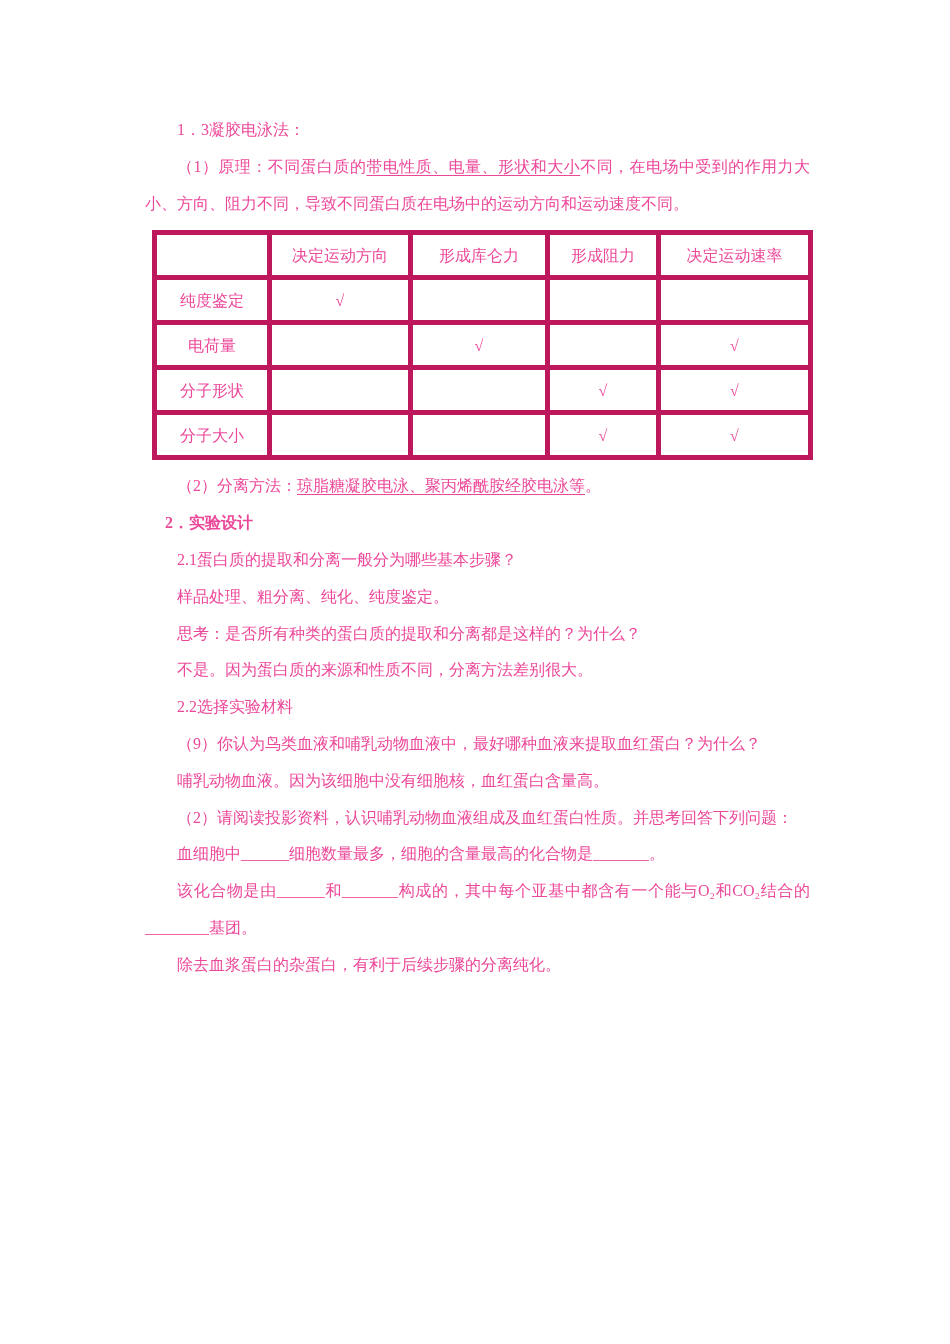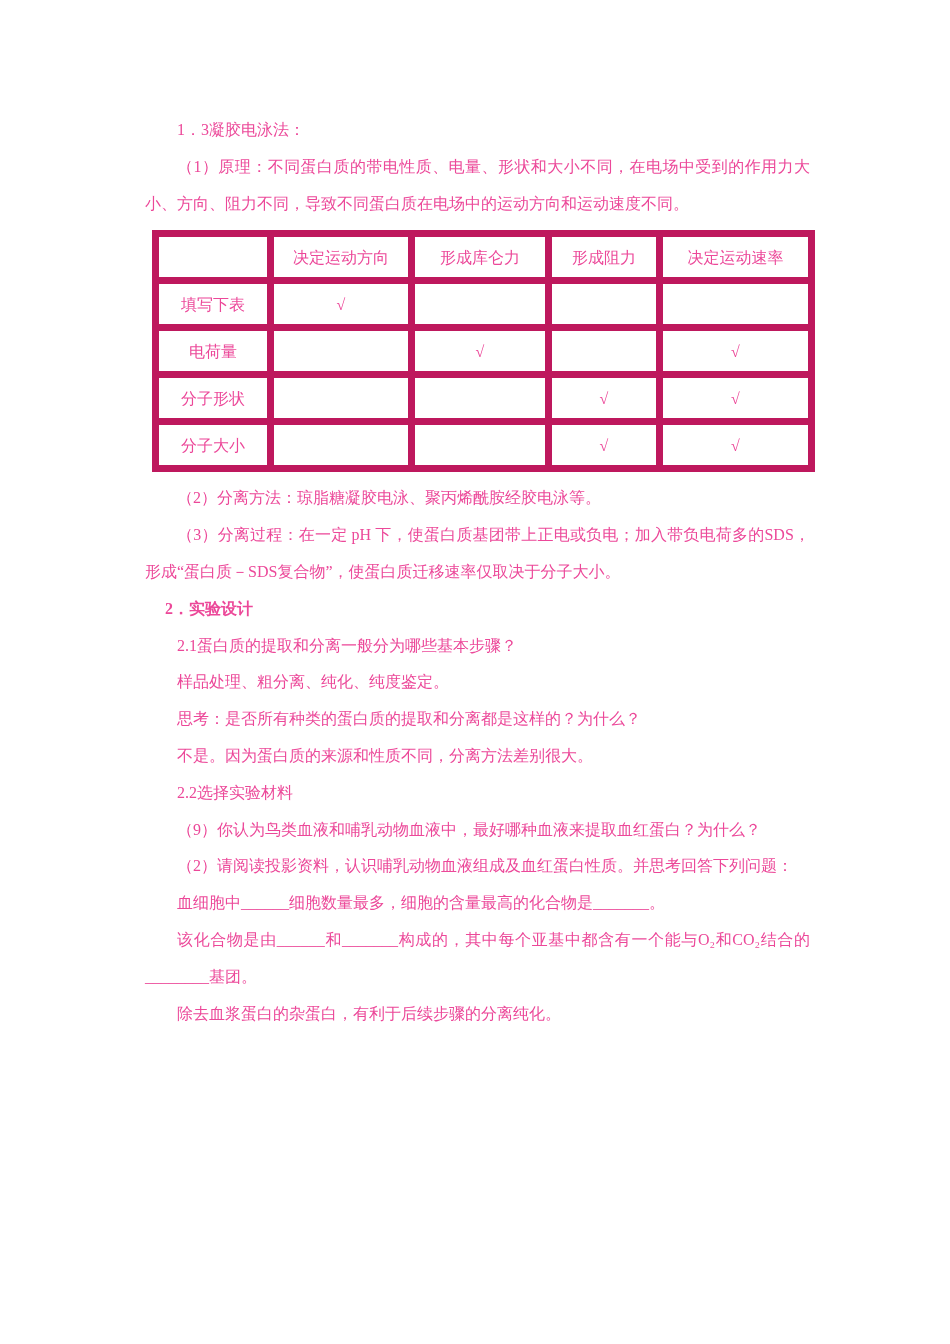--- a/index.html
+++ b/index.html
@@ -20,29 +20,29 @@
   .para {
     margin: 0;
     line-height: 2.3;
     text-indent: 2em;
     text-align: justify;
   }
   .para.heading-bold {
     font-weight: bold;
     text-indent: 1.25em;
   }
-  .u { text-underline-offset: 3px; }
+  .u { text-decoration: underline; text-underline-offset: 3px; }
   table.tbl {
     border-collapse: collapse;
     table-layout: fixed;
     width: 656px;
     margin: 8px 0 8px 7px;
   }
   table.tbl td {
-    border: 7px solid #be185d;
+    border: 5px solid #be185d;
     text-align: center;
     vertical-align: middle;
     height: 40px;
     padding: 0 4px;
     font-size: 16px;
     line-height: 1.2;
   }
   col.c0 { width: 115px; }
   col.c1 { width: 141px; }
   col.c2 { width: 137px; }
@@ -70,21 +70,21 @@
         </colgroup>
       <tbody>
           <tr>
         <td></td>
         <td>决定运动方向</td>
         <td>形成库仑力</td>
         <td>形成阻力</td>
         <td>决定运动速率</td>
       </tr>
       <tr>
-        <td>填写下表</td>
+        <td>纯度鉴定</td>
         <td>√</td>
         <td></td>
         <td></td>
         <td></td>
       </tr>
       <tr>
         <td>电荷量</td>
         <td></td>
         <td>√</td>
         <td></td>
@@ -102,31 +102,31 @@
         <td></td>
         <td></td>
         <td>√</td>
         <td>√</td>
       </tr>
     </tbody>
       </table>
 
     <p class="para"><span>（2）分离方法：</span><span class="u">琼脂糖凝胶电泳、聚丙烯酰胺经胶电泳等</span><span>。</span></p>
 
-    <p class="para">（3）分离过程：在一定 pH 下，使蛋白质基团带上正电或负电；加入带负电荷多的SDS，形成“蛋白质－SDS复合物”，使蛋白质迁移速率仅取决于分子大小。</p>
 
     <p class="para heading-bold">2．实验设计</p>
 
     <p class="para">2.1蛋白质的提取和分离一般分为哪些基本步骤？</p>
     <p class="para">样品处理、粗分离、纯化、纯度鉴定。</p>
     <p class="para">思考：是否所有种类的蛋白质的提取和分离都是这样的？为什么？</p>
     <p class="para">不是。因为蛋白质的来源和性质不同，分离方法差别很大。</p>
 
     <p class="para">2.2选择实验材料</p>
     <p class="para">（9）你认为鸟类血液和哺乳动物血液中，最好哪种血液来提取血红蛋白？为什么？</p>
+    <p class="para">哺乳动物血液。因为该细胞中没有细胞核，血红蛋白含量高。</p>
     <p class="para">（2）请阅读投影资料，认识哺乳动物血液组成及血红蛋白性质。并思考回答下列问题：</p>
     <p class="para">血细胞中______细胞数量最多，细胞的含量最高的化合物是_______。</p>
     <p class="para">该化合物是由______和_______构成的，其中每个亚基中都含有一个能与O₂和CO₂结合的________基团。</p>
 
     <p class="para">除去血浆蛋白的杂蛋白，有利于后续步骤的分离纯化。</p>
 
   </div>
 </div>
 
 </body></html>

